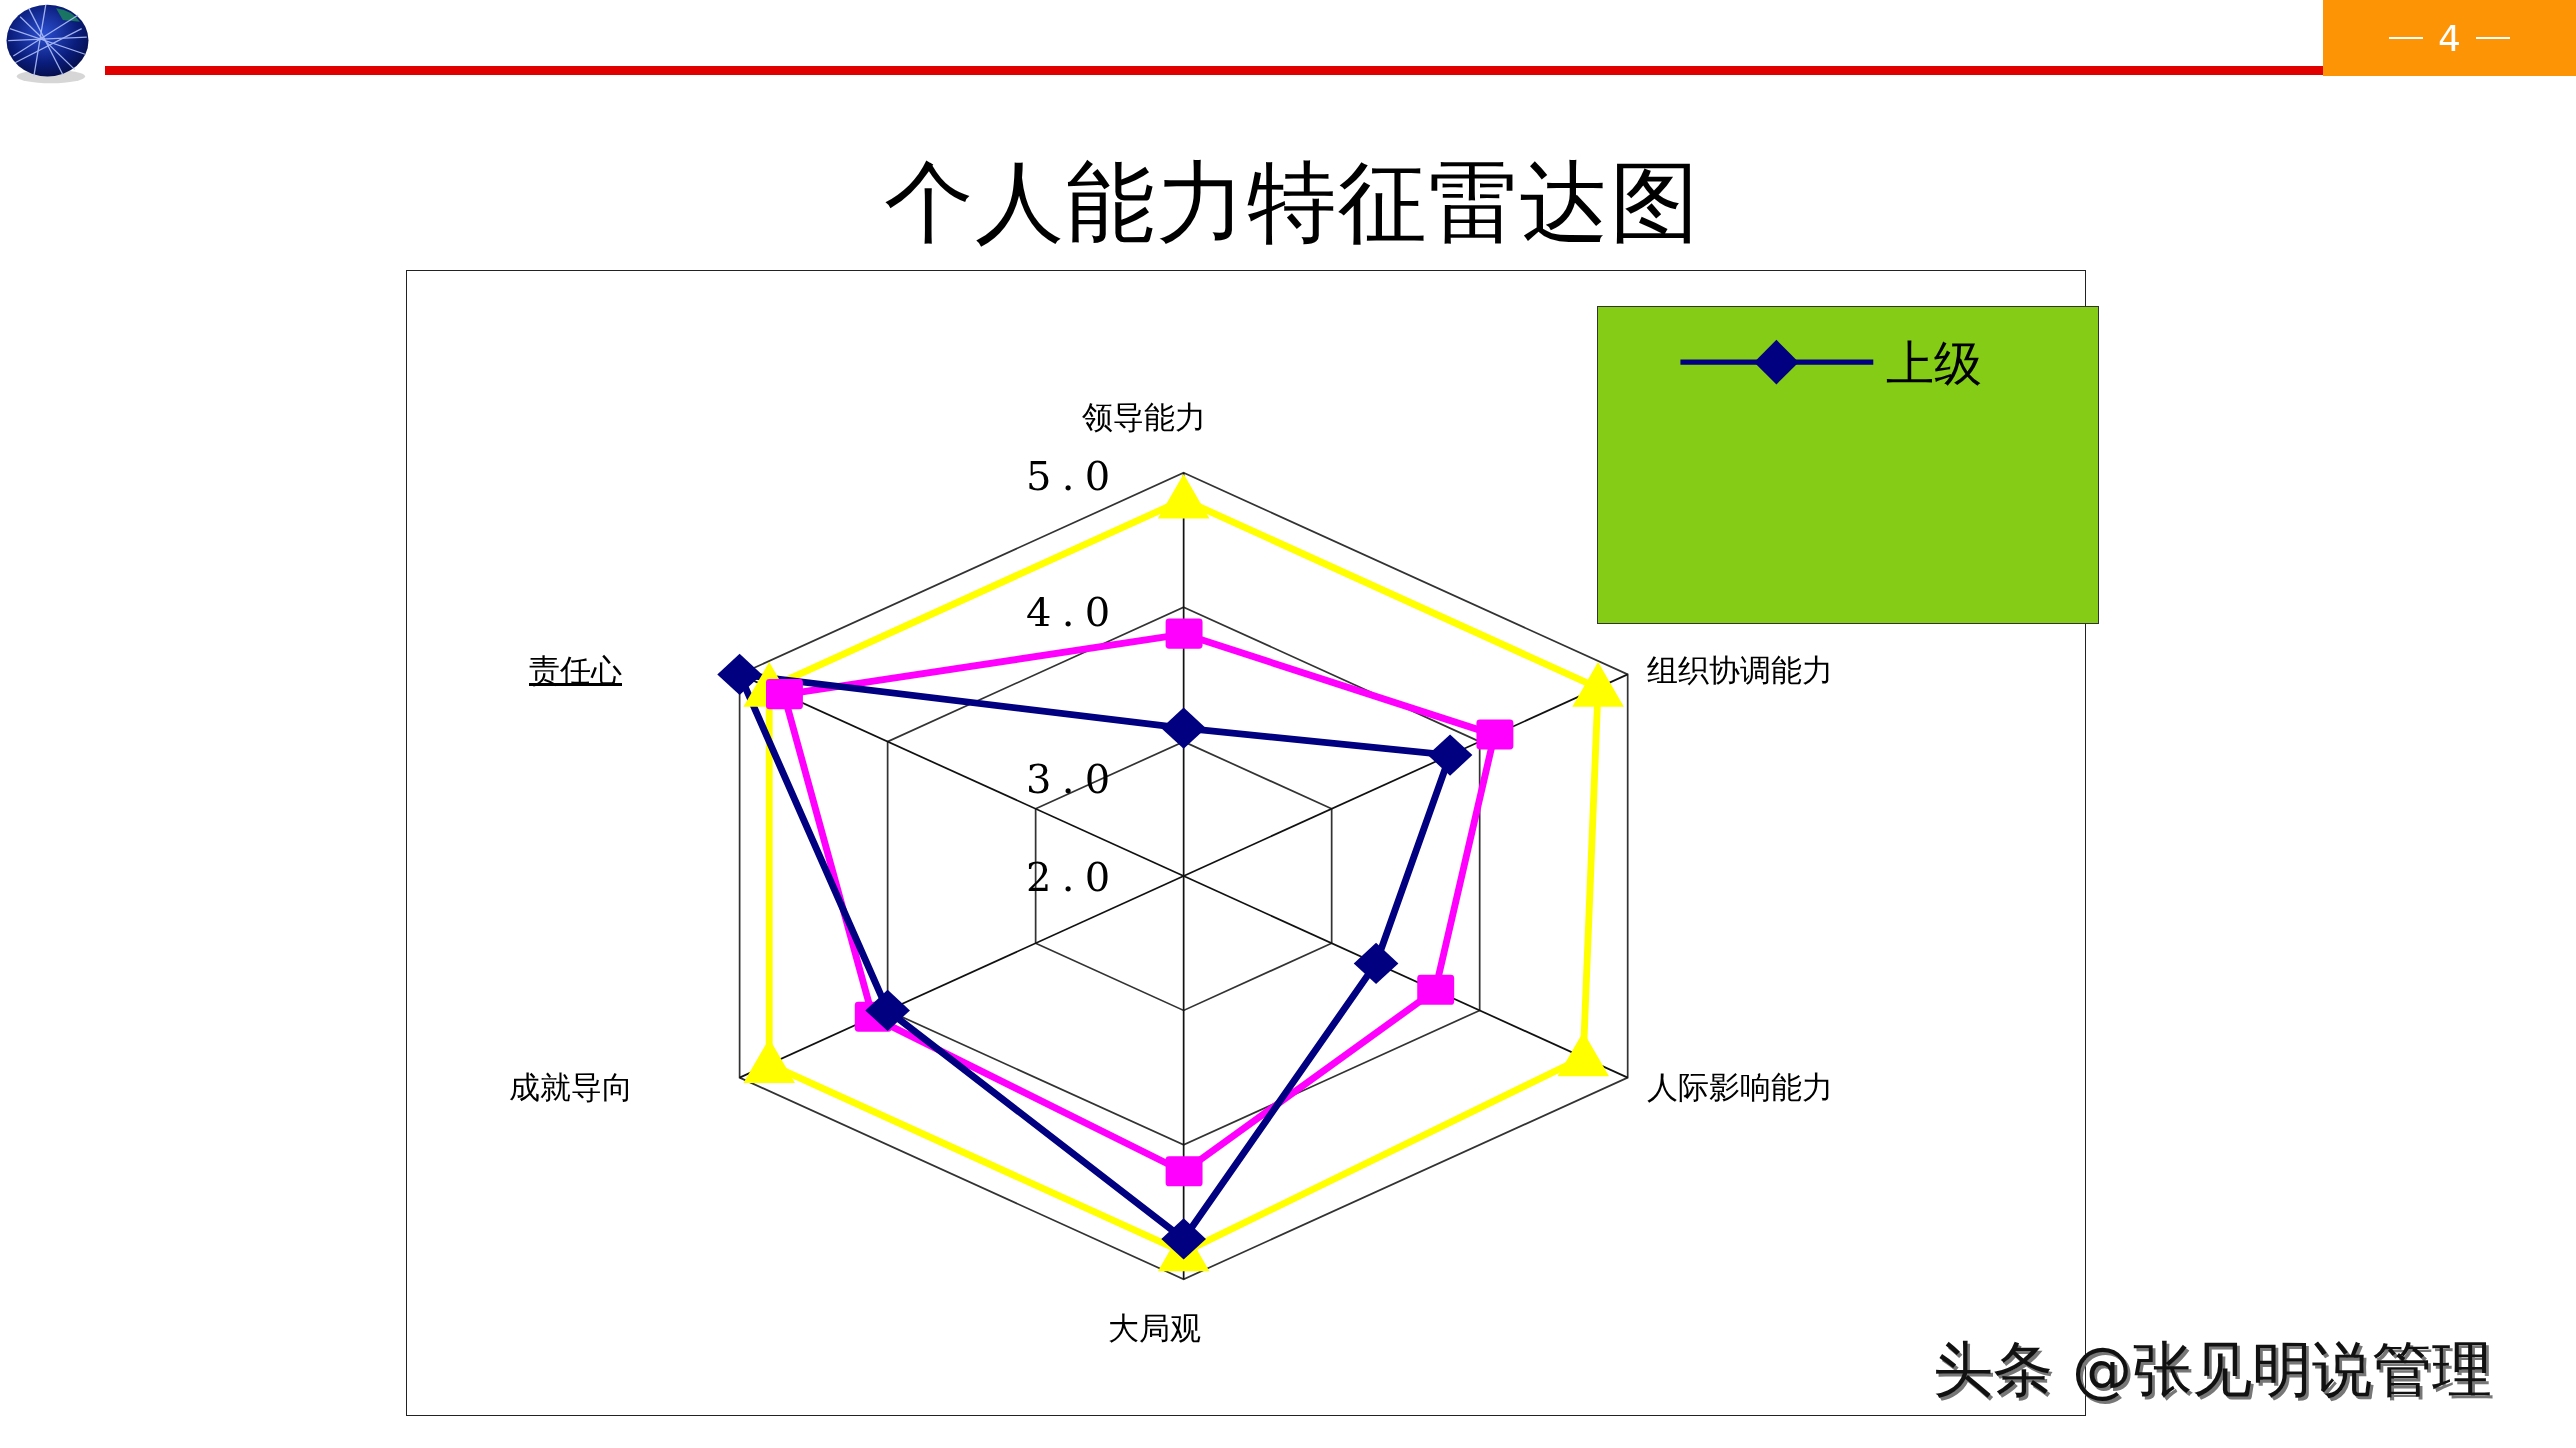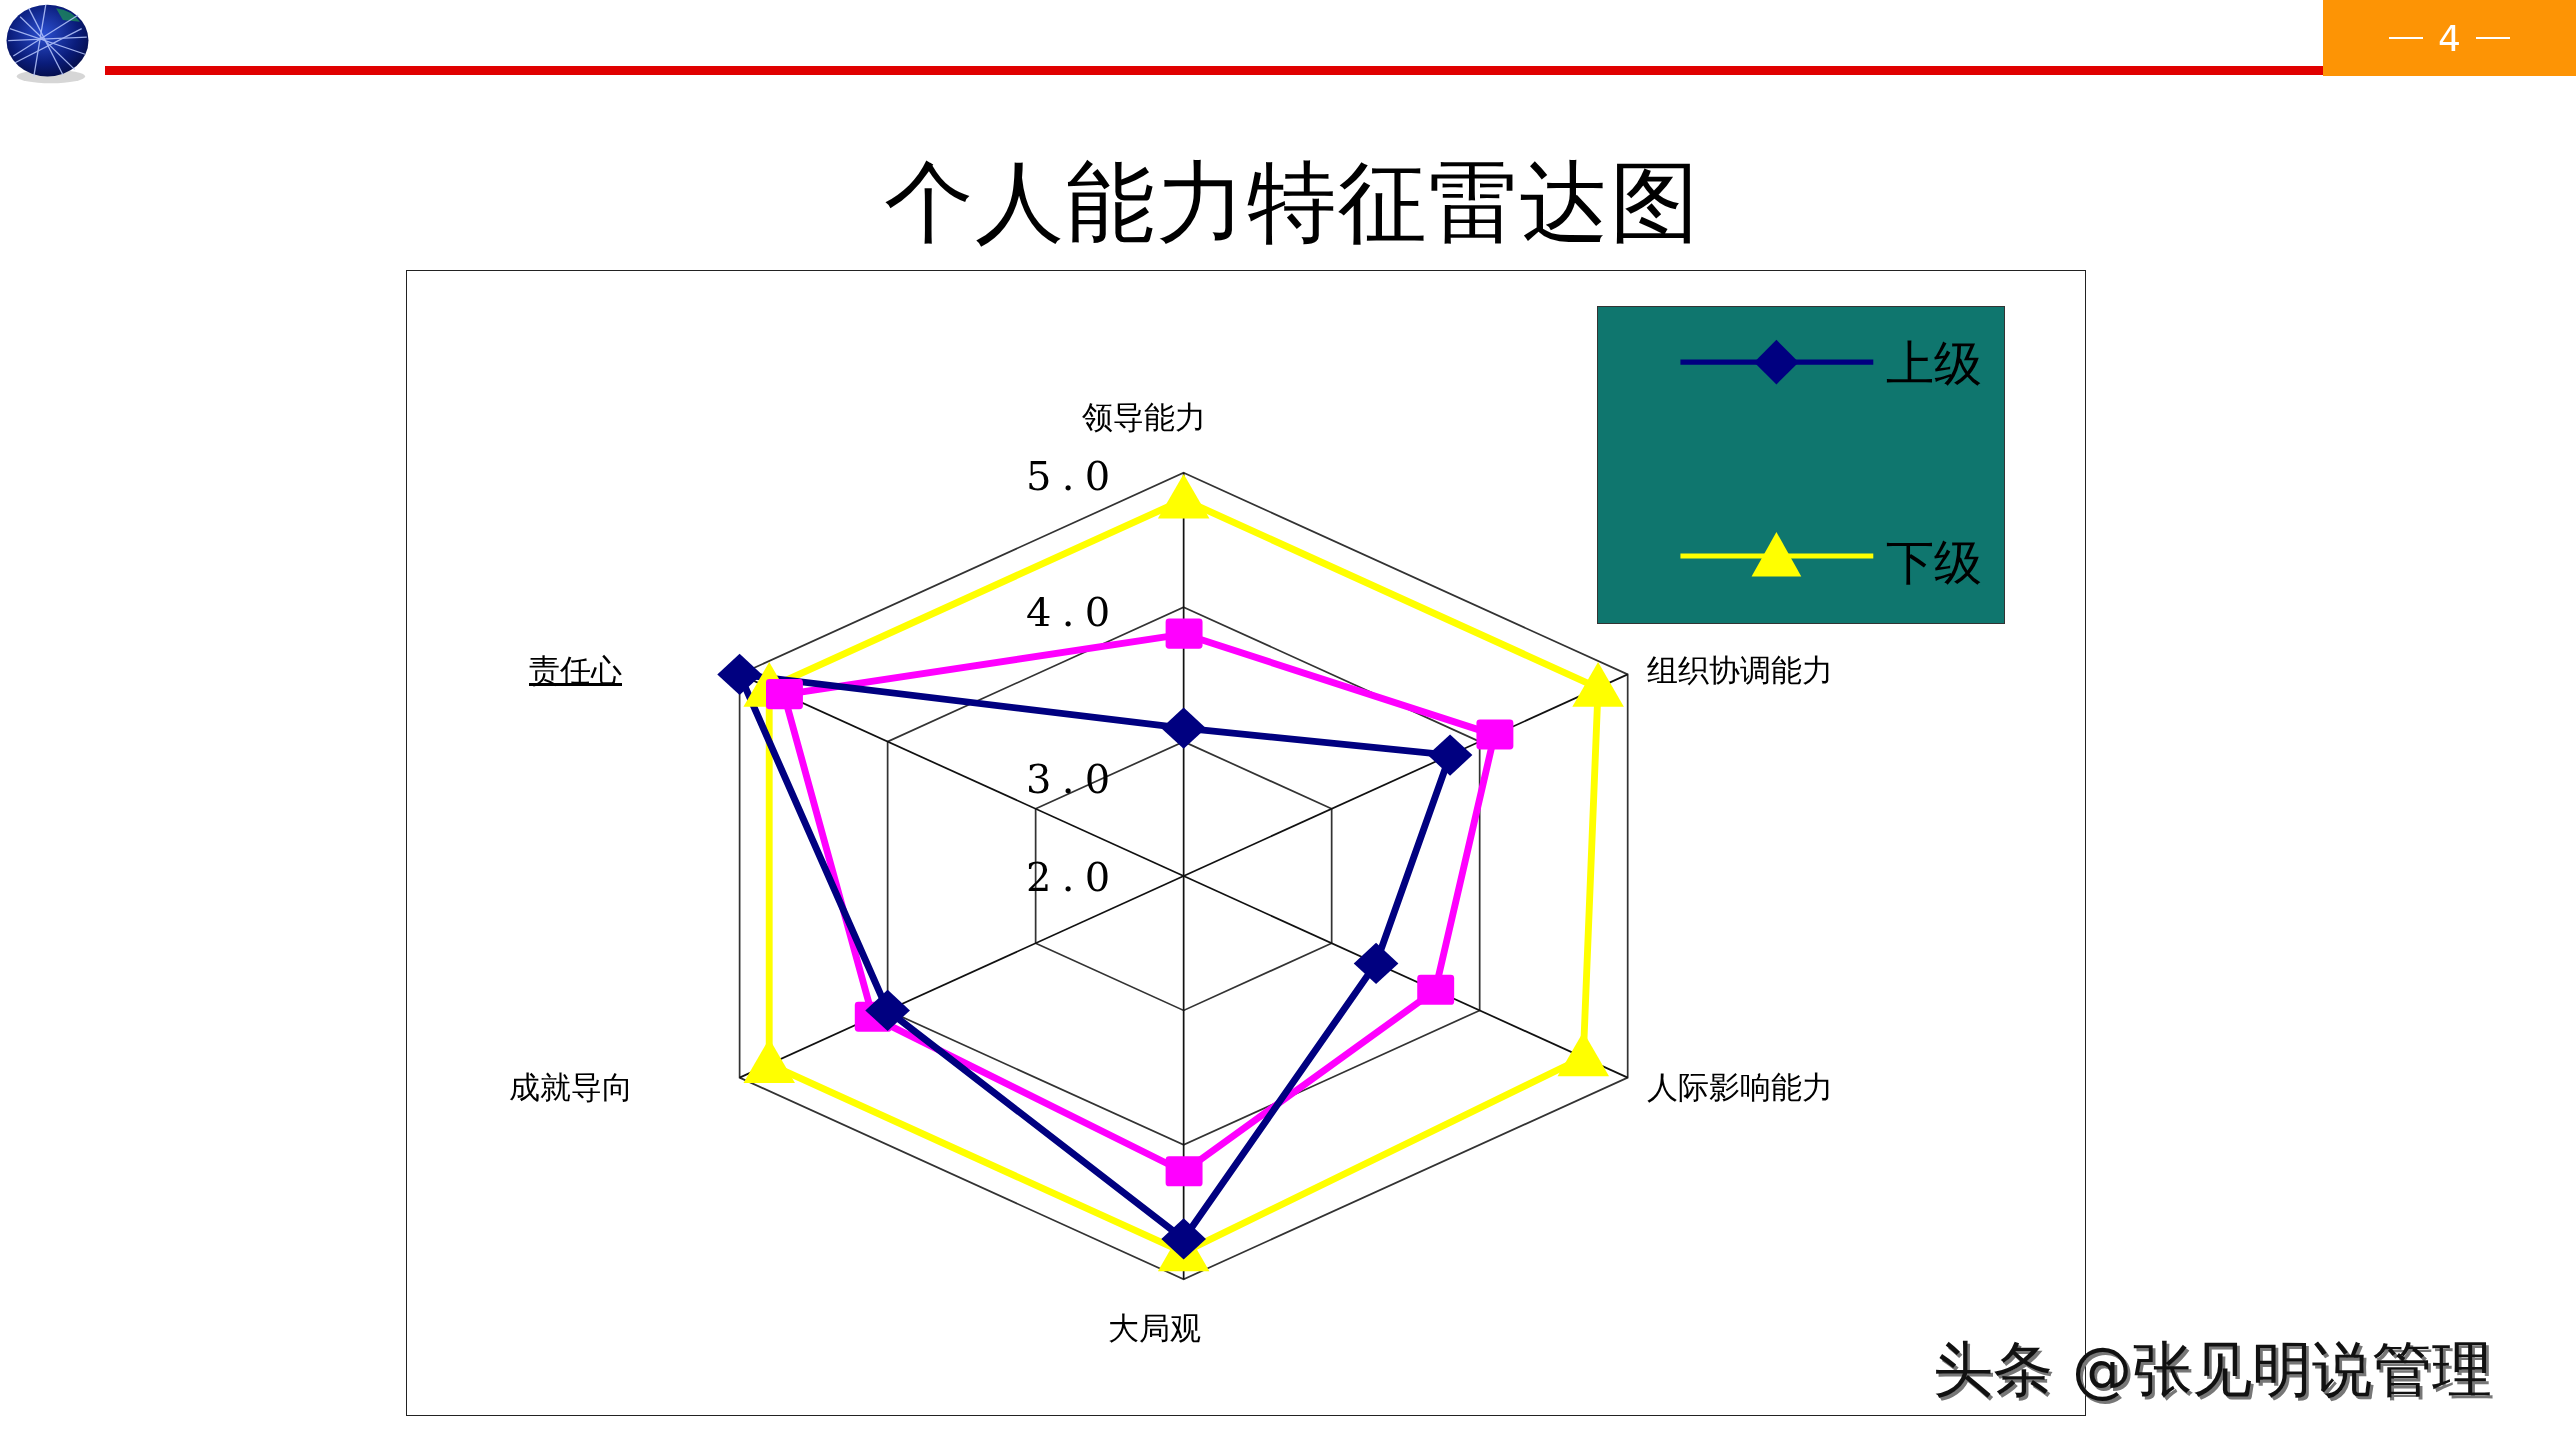--- a/index.html
+++ b/index.html
@@ -10,22 +10,22 @@
   .pagebox { position:absolute; left:2323px; top:0; width:253px; height:76px; background:#fd9405;
              color:#ffffff; display:flex; align-items:center; justify-content:center;
              font-family:"DejaVu Sans","Liberation Sans",sans-serif; font-size:36px; gap:15.5px; }
   .pagebox .dash { display:inline-block; width:34px; height:2.6px; background:#ffffff; }
   .title { position:absolute; left:876px; top:146px; width:833px; text-align:center;
            font-size:89px; letter-spacing:1.7px; color:#000; line-height:112px;
            font-family:"DejaVu Serif","Liberation Serif",serif; }
   .chartbox { position:absolute; left:406px; top:270px; width:1680px; height:1146px;
               border:1.7px solid #222; box-sizing:border-box; }
   svg.radar { position:absolute; left:0; top:0; }
-  .legend { position:absolute; left:1597px; top:306px; width:408px; height:318px;
-            border:1.7px solid #333; box-sizing:border-box; background:#0f766e; }
+  .legend { position:absolute; left:1597px; top:306px; width:502px; height:318px;
+            border:1.7px solid #333; box-sizing:border-box; background:#84cc16; }
   .legend-row { position:absolute; left:0; width:100%; height:60px; }
   .legend-row svg { position:absolute; left:82px; top:0; }
   .legend-label { position:absolute; left:288px; top:3.4px; font-size:48px; line-height:55px; color:#000; }
   .axis-label { position:absolute; font-size:31px; line-height:48px; color:#000; white-space:nowrap; }
   .tick-label { position:absolute; font-size:40px; line-height:43px; color:#000; letter-spacing:10.3px;
                 font-family:"DejaVu Serif","Liberation Serif",serif;text-align:center; }
   .watermark { position:absolute; left:1933px; top:1333px; font-size:60px; line-height:72px;
                color:#111; font-weight:normal; font-family:"DejaVu Sans","Liberation Sans",sans-serif;
                text-shadow:2.6px 2.6px 0 #777; white-space:nowrap; }
 </style>
@@ -112,23 +112,16 @@
 <div class="tick-label" style="left:1026px; top:856px;">2.0</div>
 
 <div class="legend">
   <div class="legend-row" style="top:26px;">
     <svg width="198" height="60" viewBox="0 0 230 70">
       <line x1="0" y1="34" x2="225" y2="34" stroke="#000080" stroke-width="6"></line>
       <polygon points="112,8 138,34 112,60 86,34" fill="#000080"></polygon>
     </svg>
     <span class="legend-label">上级</span>
   </div>
-  <div class="legend-row" style="top:225px;">
-    <svg width="198" height="60" viewBox="0 0 230 70">
-      <line x1="0" y1="28" x2="225" y2="28" stroke="#ffff00" stroke-width="6"></line>
-      <polygon points="112,0 141,52 83,52" fill="#ffff00"></polygon>
-    </svg>
-    <span class="legend-label">下级</span>
-  </div>
 </div>
 
 <div class="watermark">头条 @张见明说管理</div>
 
 
 </body></html>

